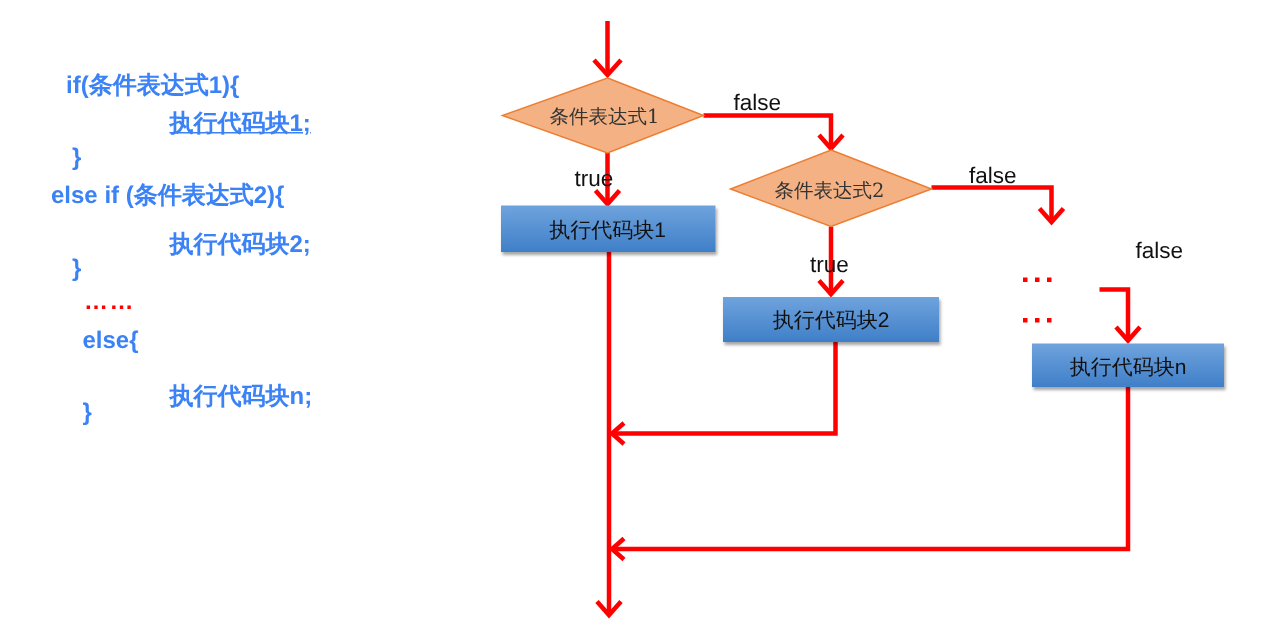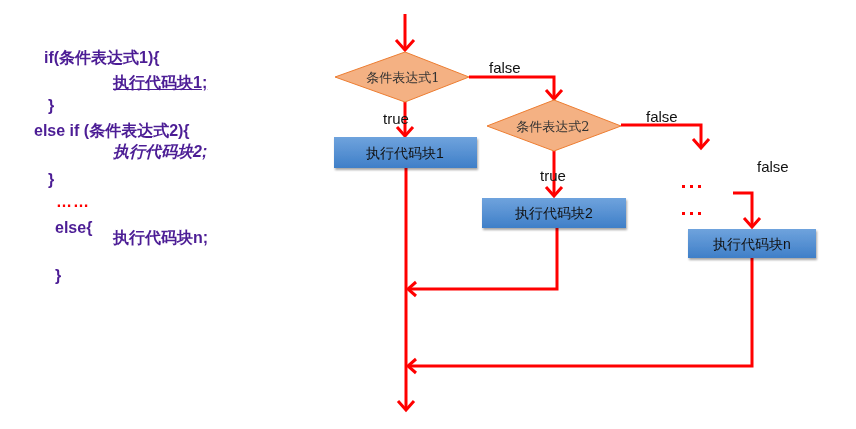--- a/index.html
+++ b/index.html
@@ -1,35 +1,35 @@
 <!DOCTYPE html>
 <html><head>
 <meta charset="utf-8">
 <style>
   html, body { margin: 0; padding: 0; background: #ffffff; }
   body { width: 856px; height: 429px; position: relative; overflow: hidden; font-family: "Liberation Sans", "DejaVu Sans", sans-serif; }
-  .code-line { position: absolute; font-size: 16px; font-weight: bold; color: #4c1d95; white-space: nowrap; line-height: 1; }
+  .code-line { position: absolute; font-size: 16px; font-weight: bold; color: #3b82f6; white-space: nowrap; line-height: 1; }
   .code-dots { position: absolute; font-size: 16px; font-weight: bold; color: #ff0000; line-height: 1; letter-spacing: 1px; }
   svg.flow { position: absolute; left: 0; top: 0; }
   .diamond-label { font-family: "DejaVu Serif", "Liberation Serif", serif; font-size: 13px; fill: #333; }
   .box-label { font-family: "Liberation Sans", "DejaVu Sans", sans-serif; font-size: 14px; fill: #111; }
   .edge-label { font-family: "Liberation Sans", "DejaVu Sans", sans-serif; font-size: 15px; fill: #111; }
 </style>
 </head>
 <body>
 
 <div class="code-line" style="left:44px; top:50px;">if(条件表达式1){</div>
 <div class="code-line" style="left:113px; top:75px;text-decoration:underline;">执行代码块1;</div>
 <div class="code-line" style="left:48px; top:98px;">}</div>
 <div class="code-line" style="left:34px; top:123px;">else if (条件表达式2){</div>
-<div class="code-line" style="left:113px; top:144px;font-style:italic;">执行代码块2;</div>
+<div class="code-line" style="left:113px; top:156px;">执行代码块2;</div>
 <div class="code-line" style="left:48px; top:172px;">}</div>
 <div class="code-dots" style="left:56px; top:194px;">……</div>
 <div class="code-line" style="left:55px; top:220px;text-align:center;">else{</div>
-<div class="code-line" style="left:113px; top:230px;">执行代码块n;</div>
+<div class="code-line" style="left:113px; top:257px;">执行代码块n;</div>
 <div class="code-line" style="left:55px; top:268px;">}</div>
 
 <svg class="flow" width="856" height="429" viewBox="0 0 856 429">
   <defs>
     <linearGradient id="boxGrad" x1="0" y1="0" x2="0" y2="1">
       <stop offset="0" id="bg-top" stop-color="#6fa3dd"></stop>
       <stop offset="1" id="bg-bot" stop-color="#3f7fc8"></stop>
     </linearGradient>
     <filter id="shadow" x="-10%" y="-20%" width="130%" height="160%">
       <feDropShadow dx="1" dy="2" stdDeviation="1.2" flood-color="#000" flood-opacity="0.35"></feDropShadow>

